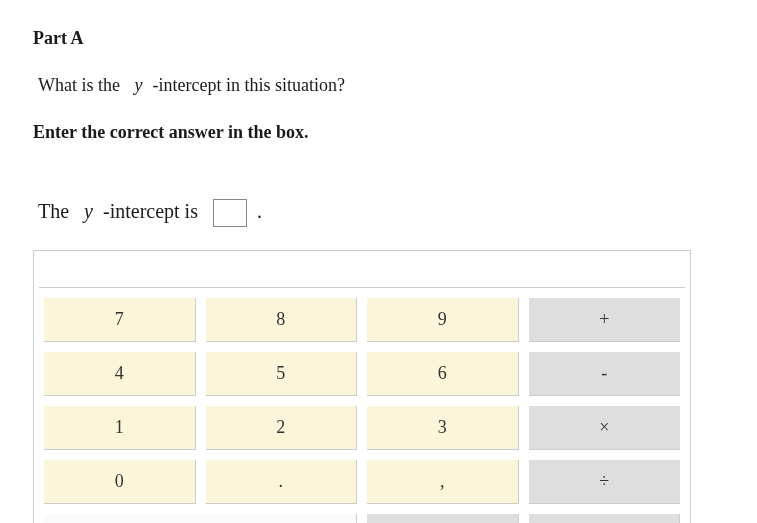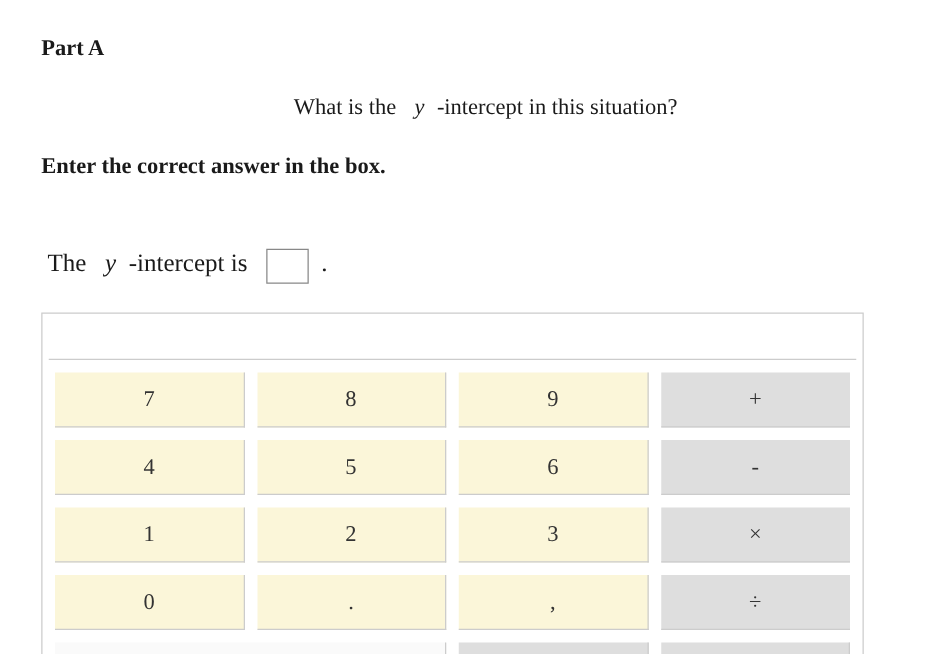--- a/index.html
+++ b/index.html
@@ -10,21 +10,20 @@
       padding: 10px 18px;
       width: 757px;
       line-height: 1.5;
     }
     .part-header {
       font-weight: bold;
       margin-bottom: 20px;
     }
     .question-text {
       margin-bottom: 20px;
-      text-align: center;
     }
     .instruction-text {
       margin-bottom: 48px;
       font-weight: bold;
     }
     .italic { font-style: italic; }
     .answer-line {
       font-size: 20px;
       margin-bottom: 18px;
     }

